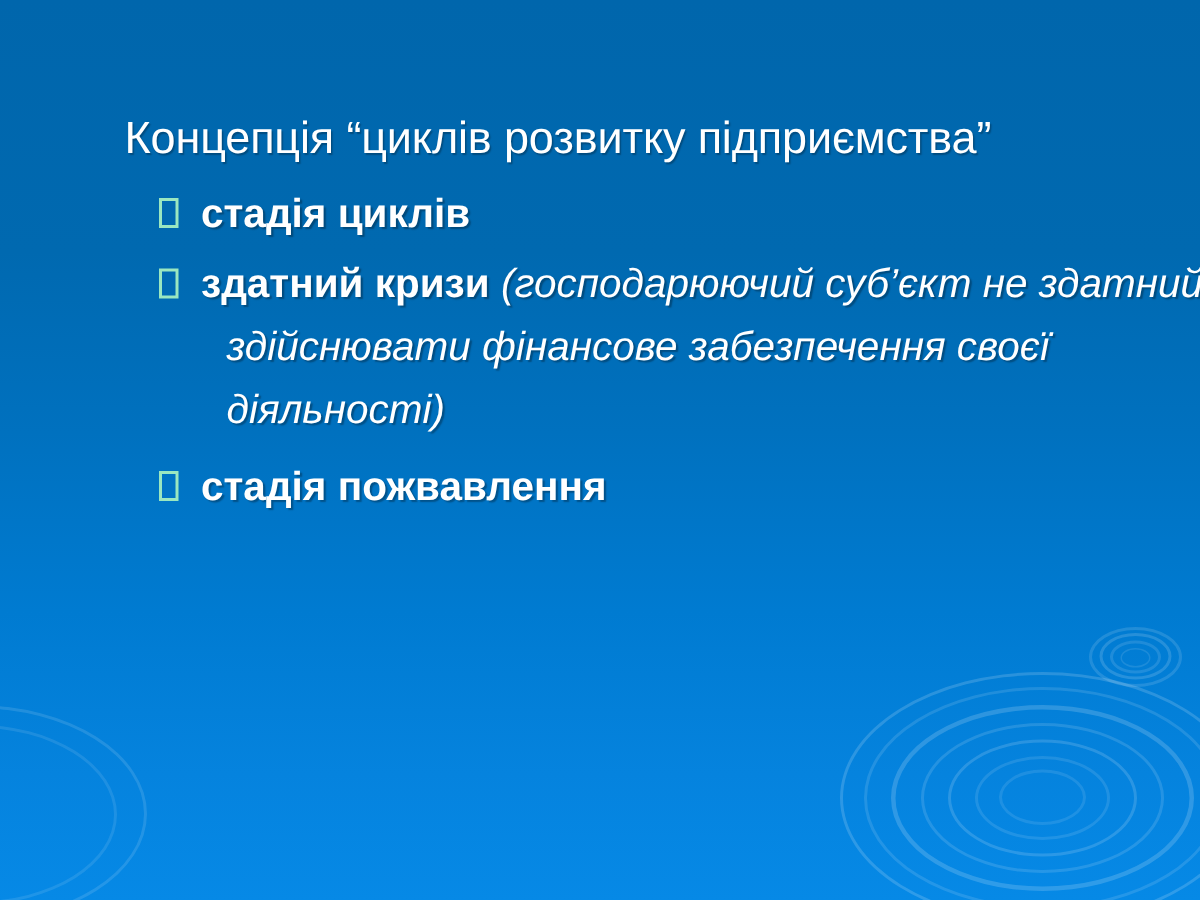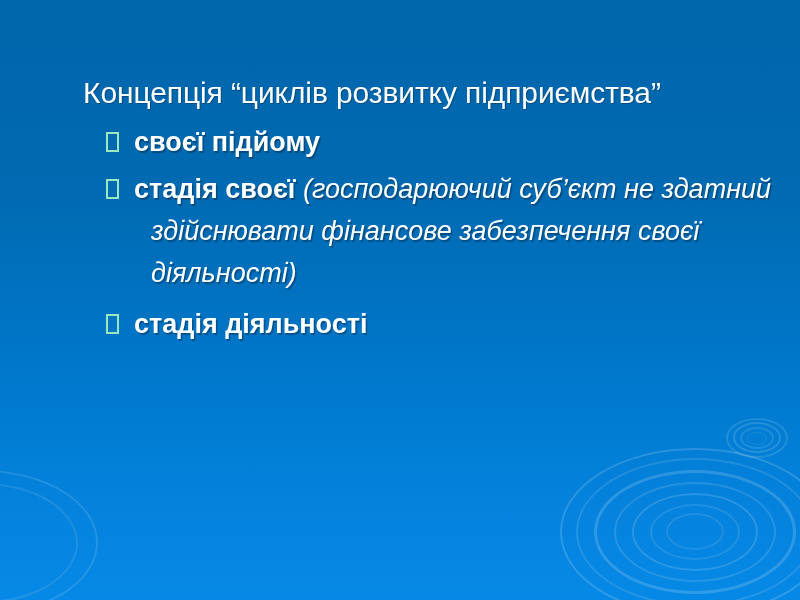--- a/index.html
+++ b/index.html
@@ -155,29 +155,29 @@
   <div id="content">
 
     <div class="title-block">
       <span class="title-line1">Концепція “циклів розвитку підприємства”</span>
     </div>
 
     <ul class="bullet-list">
 
       <li class="bullet-item" id="bullet-1">
         <span class="bullet-marker"></span>
-        <span class="bullet-text">своєї підйому</span>
+        <span class="bullet-text">стадія циклів</span>
       </li>
 
 
       <li class="bullet-item" id="bullet-3">
         <span class="bullet-marker"></span>
-        <span class="bullet-text">стадія своєї</span><span class="note"> (господарюючий суб’єкт не здатний здійснювати фінансове забезпечення своєї діяльності)</span>
+        <span class="bullet-text">здатний кризи</span><span class="note"> (господарюючий суб’єкт не здатний здійснювати фінансове забезпечення своєї діяльності)</span>
       </li>
 
       <li class="bullet-item" id="bullet-4">
         <span class="bullet-marker"></span>
-        <span class="bullet-text">стадія діяльності</span>
+        <span class="bullet-text">стадія пожвавлення</span>
       </li>
 
     </ul>
   </div>
 </div>
 
 </body></html>

